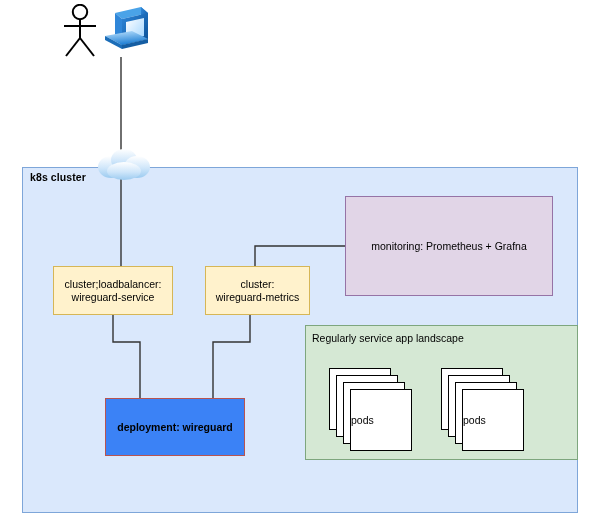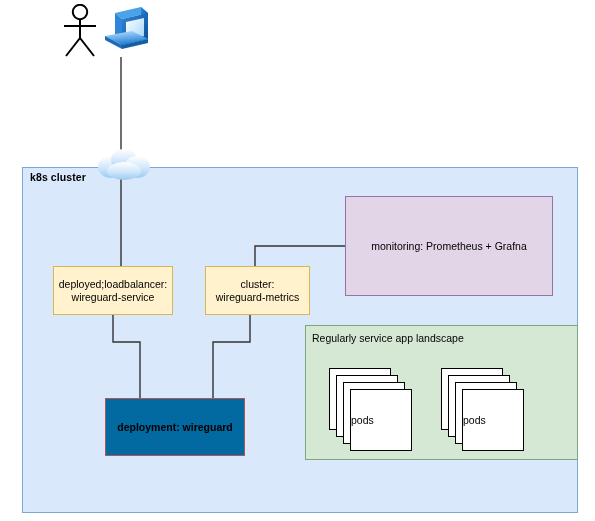--- a/index.html
+++ b/index.html
@@ -89,21 +89,21 @@
   
   #monitoring {
     left: 345px; top: 196px; width: 208px; height: 100px;
     background: #e1d5e7;
     border: 1px solid #9673a6;
   }
 
   
   #deployment {
     left: 105px; top: 398px; width: 140px; height: 58px;
-    background: #0369a1;
+    background: #3b82f6;
     border: 1px solid #b85450;
     font-weight: bold;
   }
 
   
   .pod-stack { position: absolute; width: 84px; height: 84px; z-index: 4; }
   .pod-card {
     position: absolute;
     width: 62px;
     height: 62px;
@@ -214,21 +214,21 @@
     </defs>
     <g fill="url(#cloudGrad)">
       <ellipse cx="15" cy="20" rx="13" ry="11"></ellipse>
       <ellipse cx="28" cy="13" rx="13" ry="11"></ellipse>
       <ellipse cx="41" cy="20" rx="13" ry="11"></ellipse>
       <ellipse cx="28" cy="24" rx="17" ry="9"></ellipse>
     </g>
   </svg>
 
   <div class="node service-node" id="svc-loadbalancer">
-    <span class="node-label">deployed;loadbalancer:
+    <span class="node-label">cluster;loadbalancer:
 wireguard-service</span>
   </div>
 
   <div class="node service-node" id="svc-metrics">
     <span class="node-label">cluster:
 wireguard-metrics</span>
   </div>
 
   <div class="node" id="monitoring">
     <span class="node-label">monitoring: Prometheus + Grafna</span>

